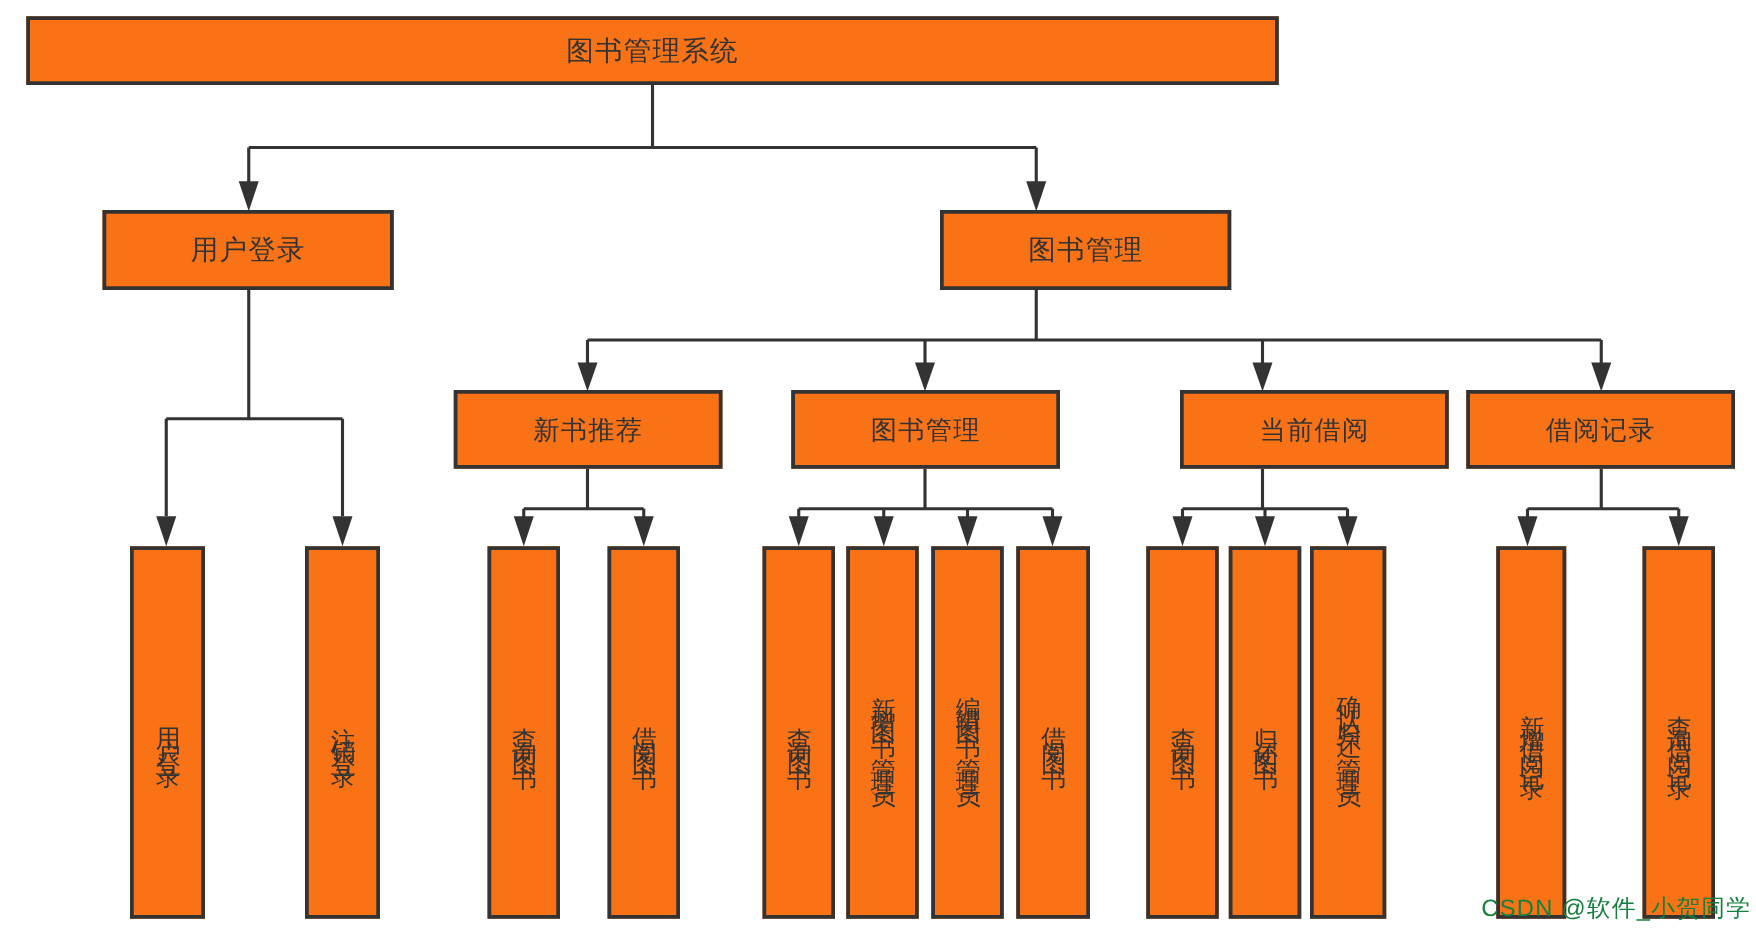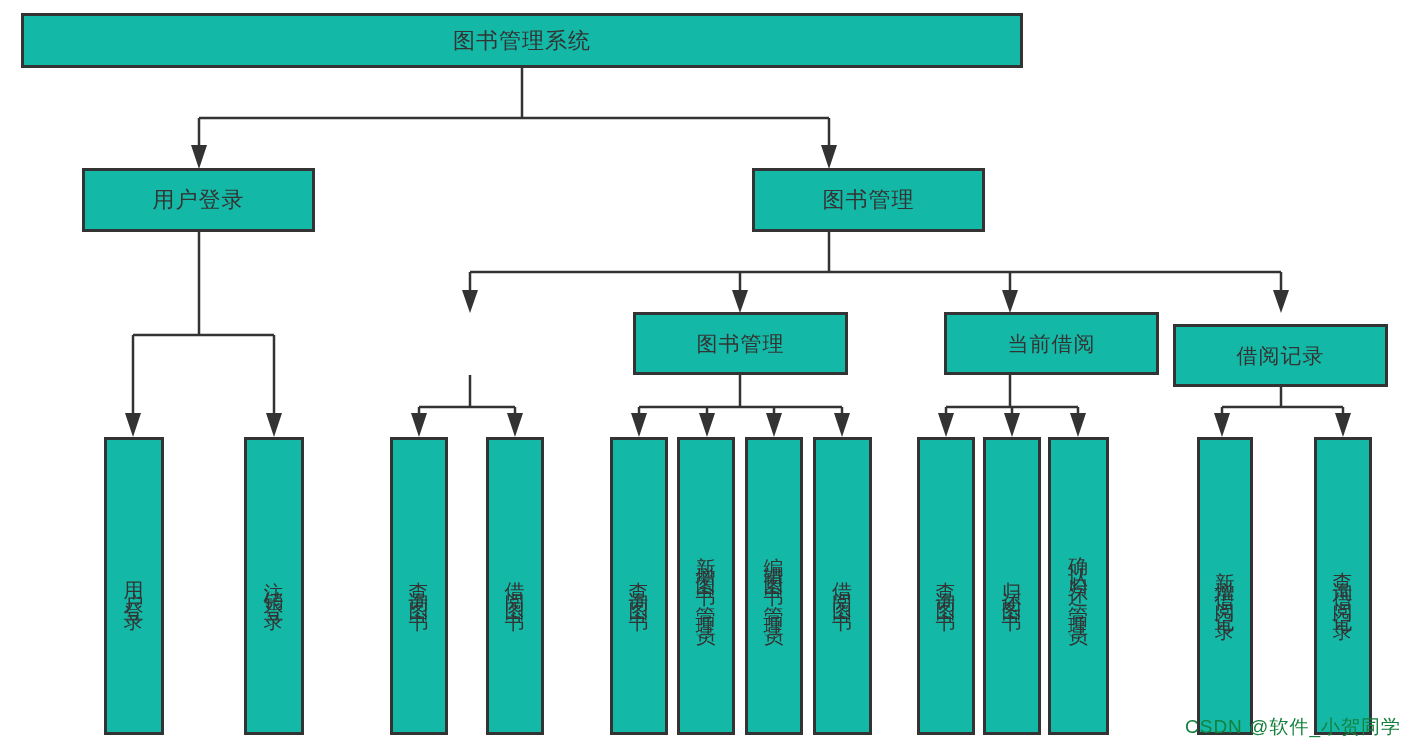--- a/index.html
+++ b/index.html
@@ -8,21 +8,21 @@
     width:1405px; height:747px;
     background:#ffffff;
     font-family:"Liberation Sans", sans-serif;
     overflow:hidden;
   }
   #connectors { position:absolute; left:0; top:0; z-index:1; }
   .box {
     position:absolute;
     box-sizing:border-box;
     border:3px solid #333333;
-    background:#14b8a6;
+    background:#f97316;
     display:flex;
     align-items:center;
     justify-content:center;
     color:#333333;
     z-index:2;
   }
   .h-label { font-size:22px; letter-spacing:1px; white-space:nowrap; }
   .l3 .h-label { font-size:21px; }
   .leaf .v-label {
     writing-mode:vertical-rl;
@@ -32,21 +32,21 @@
     letter-spacing:10px;
     white-space:nowrap;
   }
   
   #box-root            { left:21px;   top:13px;  width:1002px; height:55px; }
   #box-user-login      { left:82px;   top:168px; width:233px;  height:64px; }
   #box-book-mgmt       { left:712px;  top:168px; width:233px;  height:64px;margin-left:40px; }
   #box-new-book-rec    { left:363px;  top:312px; width:215px;  height:63px; }
   #box-book-borrow     { left:633px;  top:312px; width:215px;  height:63px; }
   #box-current-borrow  { left:944px;  top:312px; width:215px;  height:63px; }
-  #box-borrow-records  { left:1173px; top:312px; width:215px;  height:63px;margin-top:12px; }
+  #box-borrow-records  { left:1173px; top:312px; width:215px;  height:63px; }
   .leaf { top:437px; height:298px; }
   #leaf-user-login   { left:104px;  width:60px; }
   #leaf-logout       { left:244px;  width:60px; }
   #leaf-rec-query    { left:390px;  width:58px; }
   #leaf-rec-borrow   { left:486px;  width:58px; }
   #leaf-bb-query     { left:610px;  width:58px; }
   #leaf-bb-add       { left:677px;  width:58px; }
   #leaf-bb-edit      { left:745px;  width:58px; }
   #leaf-bb-borrow    { left:813px;  width:59px; }
   #leaf-cb-query     { left:917px;  width:58px; }
@@ -142,20 +142,23 @@
     <span class="h-label">图书管理系统</span>
   </div>
 
   <div class="box" id="box-user-login">
     <span class="h-label">用户登录</span>
   </div>
   <div class="box" id="box-book-mgmt">
     <span class="h-label">图书管理</span>
   </div>
 
+  <div class="box l3" id="box-new-book-rec">
+    <span class="h-label">新书推荐</span>
+  </div>
   <div class="box l3" id="box-book-borrow">
     <span class="h-label">图书管理</span>
   </div>
   <div class="box l3" id="box-current-borrow">
     <span class="h-label">当前借阅</span>
   </div>
   <div class="box l3" id="box-borrow-records">
     <span class="h-label">借阅记录</span>
   </div>
 

